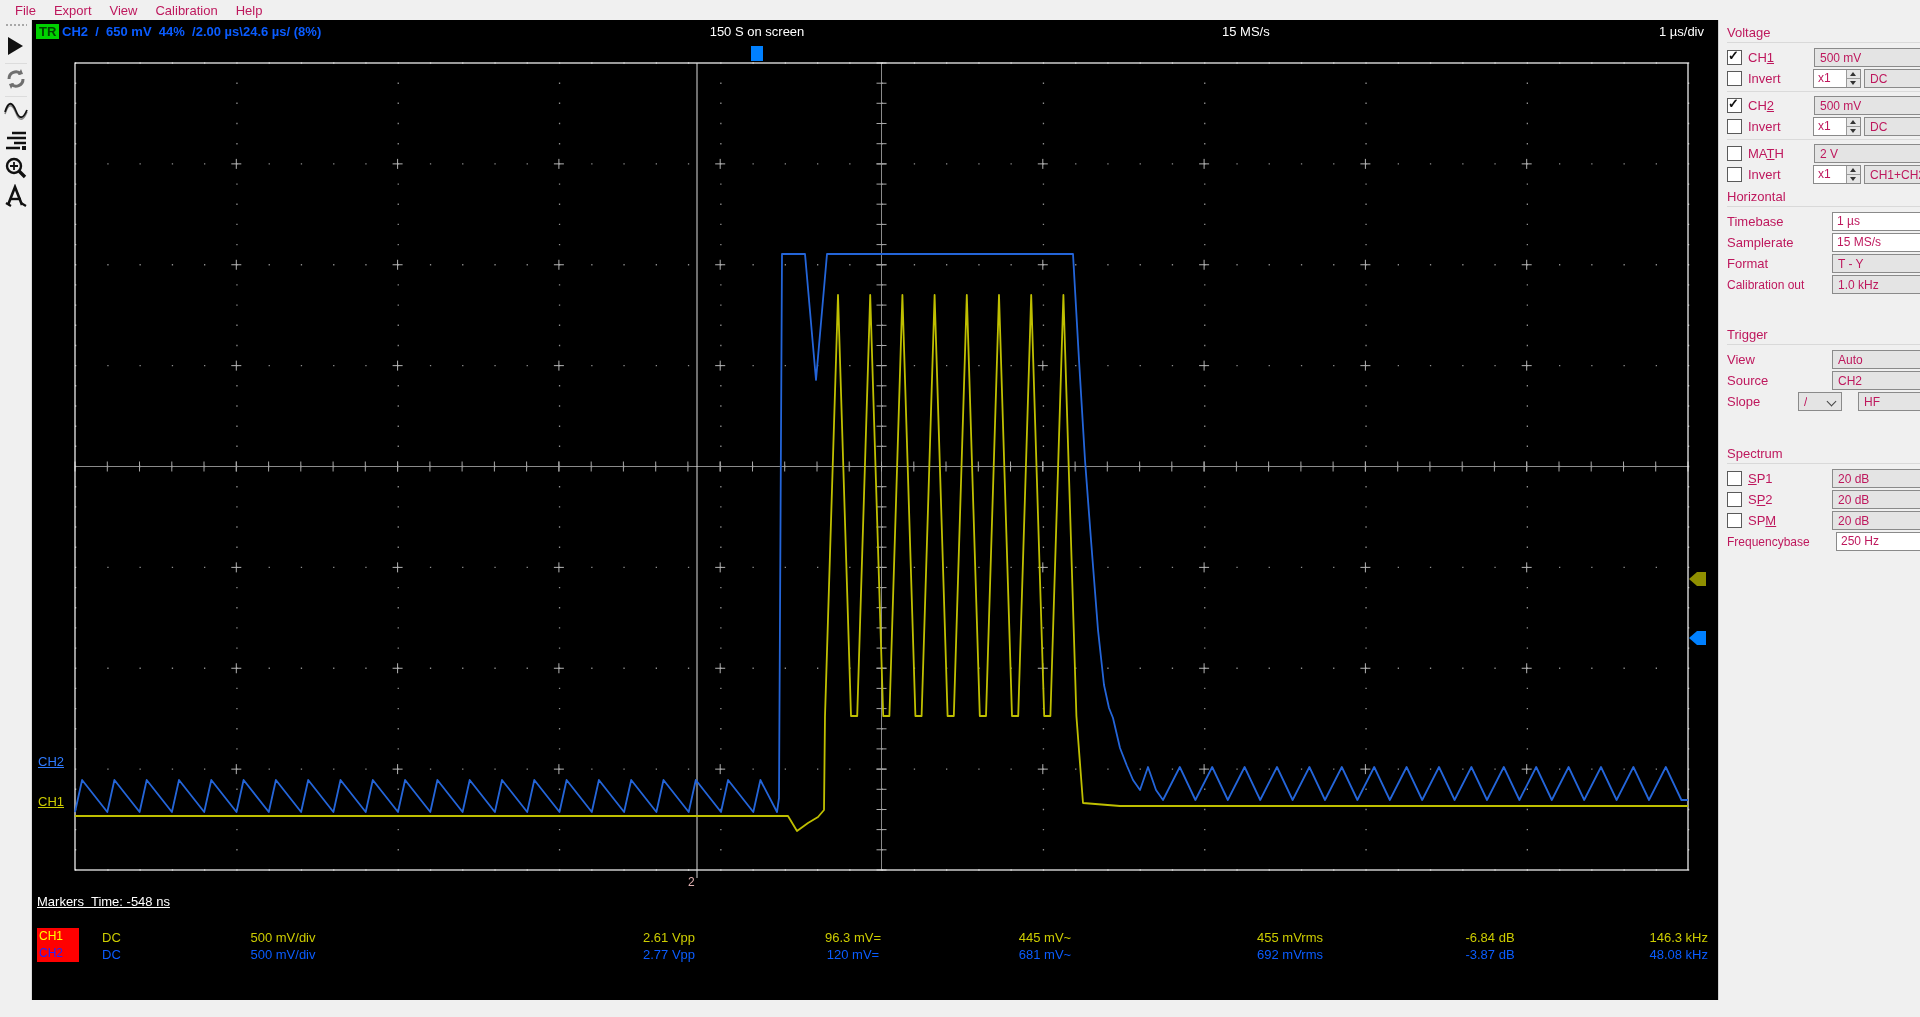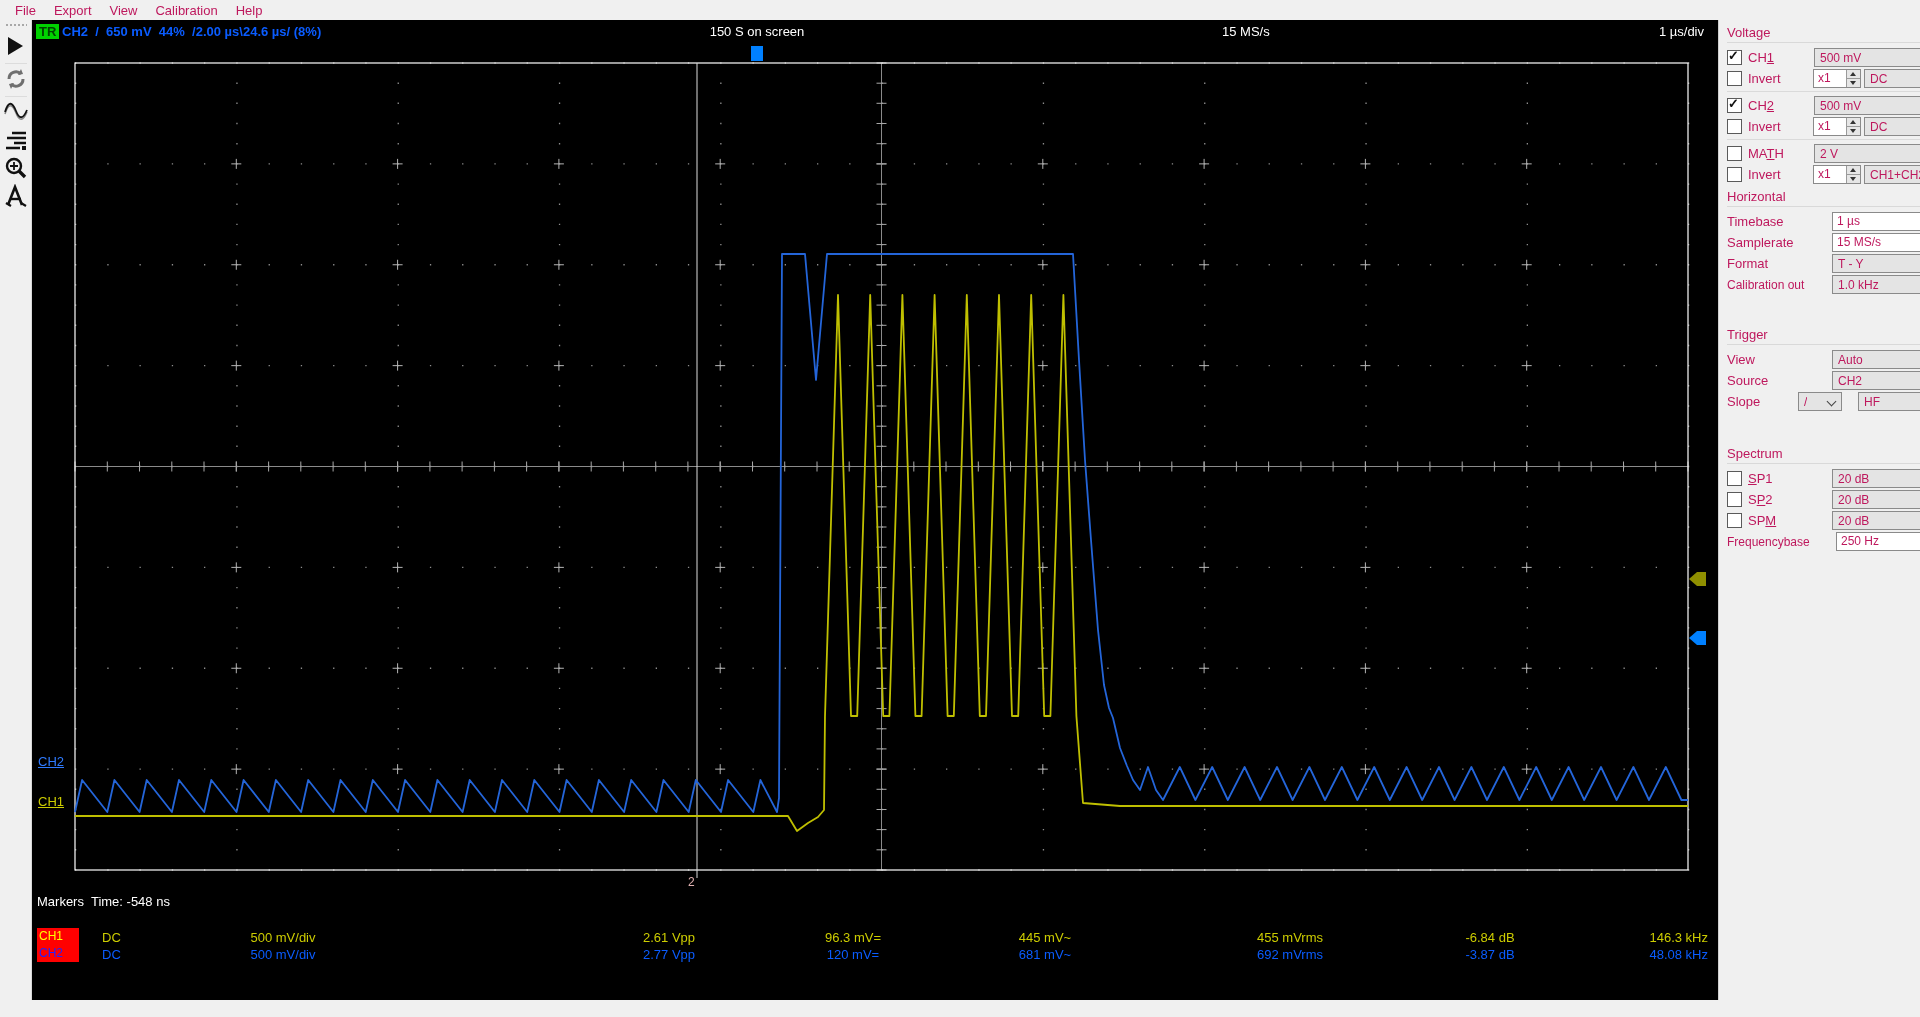--- a/index.html
+++ b/index.html
@@ -133,21 +133,21 @@
     <span class="ov blue-t" style="left:30px;top:4px;font-weight:bold;">CH2  /  650 mV  44%  /2.00 µs\24.6 µs/ (8%)</span>
     <span class="ov" style="left:645px;top:4px;width:160px;text-align:center;">150 S on screen</span>
     <span class="ov" style="left:1190px;top:4px;">15 MS/s</span>
     <span class="ov" style="right:14px;top:4px;">1 µs/div</span>
 
     <span class="chan-lab" style="left:6px;top:735px;color:#2f7bff;">CH2</span>
     <span class="chan-lab" style="left:6px;top:775px;color:#cccc00;">CH1</span>
 
     <span class="ov" style="left:656px;top:855px;color:#e0b0b0;font-size:12px;">2</span>
 
-    <span class="ov" style="left:5px;top:874px;">Markers  Time: -548 ns</span>
+    <span class="ov" style="left:5px;top:874px;text-decoration:underline;">Markers  Time: -548 ns</span>
 
     <div class="chan-badge">
       <span class="c1">CH1</span>
       <span class="c2">CH2</span>
     </div>
     <span class="mleft yel-t" style="left:70px;top:910px;">DC</span>
     <span class="mleft blue-t" style="left:70px;top:927px;">DC</span>
     <span class="mcol yel-t" style="left:251px;top:910px;">500 mV/div</span>
     <span class="mcol blue-t" style="left:251px;top:927px;">500 mV/div</span>
     <span class="mcol yel-t" style="left:637px;top:910px;">2.61 Vpp</span>

